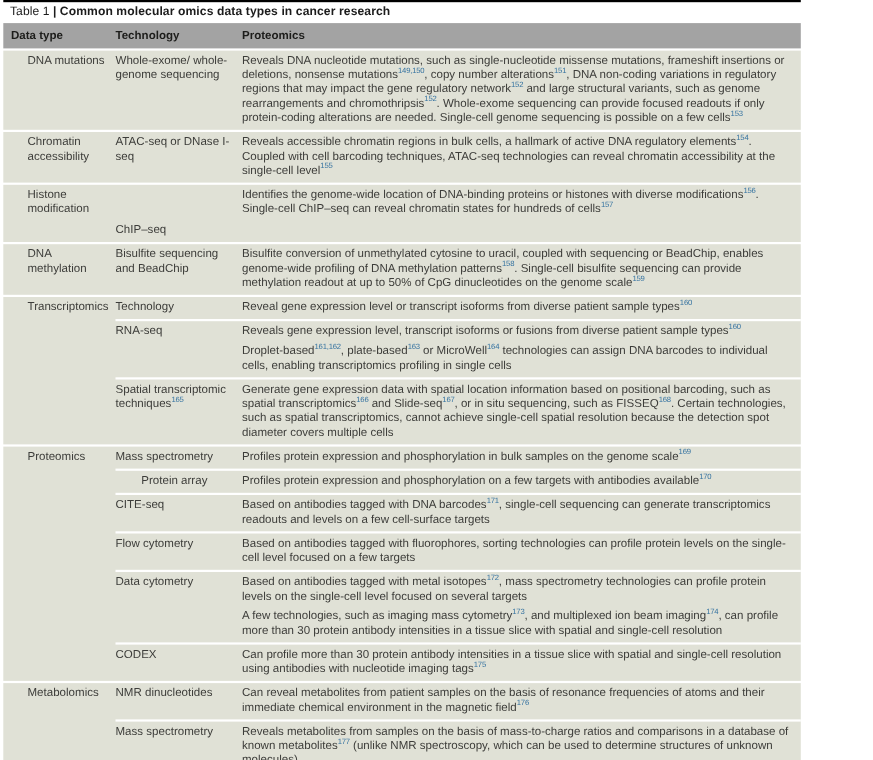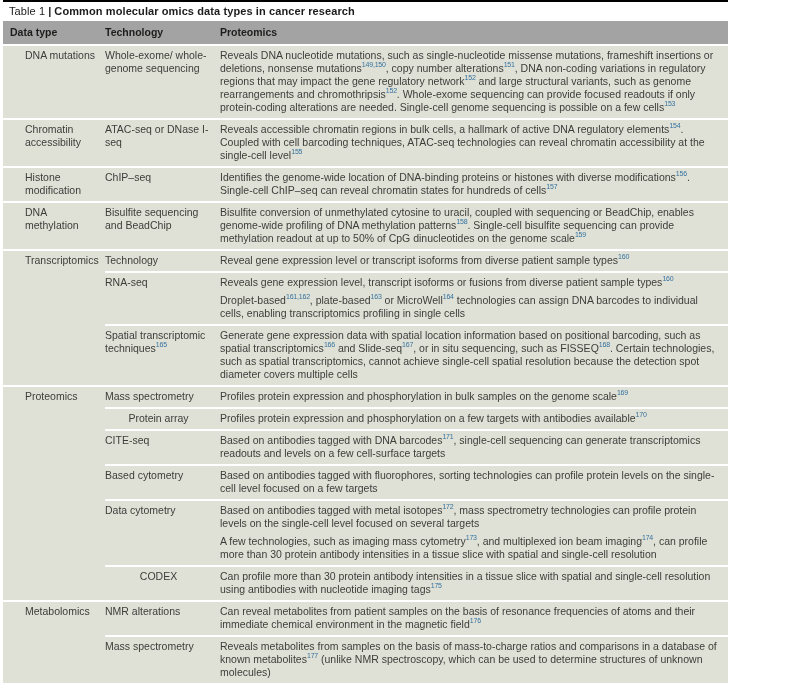--- a/index.html
+++ b/index.html
@@ -53,21 +53,21 @@
         </div>
         <div class="grid3 group">
           <div class="cell dt-cell" style="grid-row: 1 / span 1;">Chromatin accessibility</div>
           <div class="cell tech-cell" style="grid-row: 1;">ATAC-seq or DNase I-seq</div>
           <div class="cell desc-cell" style="grid-row: 1;">
             <p class="para">Reveals accessible chromatin regions in bulk cells, a hallmark of active DNA regulatory elements<sup class="ref">154</sup>. Coupled with cell barcoding techniques, ATAC-seq technologies can reveal chromatin accessibility at the single-cell level<sup class="ref">155</sup></p>
           </div>
         </div>
         <div class="grid3 group">
           <div class="cell dt-cell" style="grid-row: 1 / span 1;">Histone modification</div>
-          <div class="cell tech-cell" style="grid-row: 1;">ChIP–seq</div>
+          <div class="cell tech-cell" style="grid-row: 1; margin-top: 32px;">ChIP–seq</div>
           <div class="cell desc-cell" style="grid-row: 1;">
             <p class="para">Identifies the genome-wide location of DNA-binding proteins or histones with diverse modifications<sup class="ref">156</sup>. Single-cell ChIP–seq can reveal chromatin states for hundreds of cells<sup class="ref">157</sup></p>
           </div>
         </div>
         <div class="grid3 group">
           <div class="cell dt-cell" style="grid-row: 1 / span 1;">DNA methylation</div>
           <div class="cell tech-cell" style="grid-row: 1;">Bisulfite sequencing and BeadChip</div>
           <div class="cell desc-cell" style="grid-row: 1;">
             <p class="para">Bisulfite conversion of unmethylated cytosine to uracil, coupled with sequencing or BeadChip, enables genome-wide profiling of DNA methylation patterns<sup class="ref">158</sup>. Single-cell bisulfite sequencing can provide methylation readout at up to 50% of CpG dinucleotides on the genome scale<sup class="ref">159</sup></p>
           </div>
@@ -95,37 +95,37 @@
             <p class="para">Profiles protein expression and phosphorylation in bulk samples on the genome scale<sup class="ref">169</sup></p>
           </div>
           <div class="cell tech-cell sub-sep" style="grid-row: 2; text-align: center;">Protein array</div>
           <div class="cell desc-cell sub-sep" style="grid-row: 2;">
             <p class="para">Profiles protein expression and phosphorylation on a few targets with antibodies available<sup class="ref">170</sup></p>
           </div>
           <div class="cell tech-cell sub-sep" style="grid-row: 3;">CITE-seq</div>
           <div class="cell desc-cell sub-sep" style="grid-row: 3;">
             <p class="para">Based on antibodies tagged with DNA barcodes<sup class="ref">171</sup>, single-cell sequencing can generate transcriptomics readouts and levels on a few cell-surface targets</p>
           </div>
-          <div class="cell tech-cell sub-sep" style="grid-row: 4;">Based cytometry</div>
+          <div class="cell tech-cell sub-sep" style="grid-row: 4;">Flow cytometry</div>
           <div class="cell desc-cell sub-sep" style="grid-row: 4;">
             <p class="para">Based on antibodies tagged with fluorophores, sorting technologies can profile protein levels on the single-cell level focused on a few targets</p>
           </div>
           <div class="cell tech-cell sub-sep" style="grid-row: 5;">Data cytometry</div>
           <div class="cell desc-cell sub-sep" style="grid-row: 5;">
             <p class="para">Based on antibodies tagged with metal isotopes<sup class="ref">172</sup>, mass spectrometry technologies can profile protein levels on the single-cell level focused on several targets</p>
             <p class="para">A few technologies, such as imaging mass cytometry<sup class="ref">173</sup>, and multiplexed ion beam imaging<sup class="ref">174</sup>, can profile more than 30 protein antibody intensities in a tissue slice with spatial and single-cell resolution</p>
           </div>
-          <div class="cell tech-cell sub-sep" style="grid-row: 6; text-align: center;">CODEX</div>
+          <div class="cell tech-cell sub-sep" style="grid-row: 6;">CODEX</div>
           <div class="cell desc-cell sub-sep" style="grid-row: 6;">
             <p class="para">Can profile more than 30 protein antibody intensities in a tissue slice with spatial and single-cell resolution using antibodies with nucleotide imaging tags<sup class="ref">175</sup></p>
           </div>
         </div>
         <div class="grid3 group">
           <div class="cell dt-cell" style="grid-row: 1 / span 2;">Metabolomics</div>
-          <div class="cell tech-cell" style="grid-row: 1;">NMR alterations</div>
+          <div class="cell tech-cell" style="grid-row: 1;">NMR dinucleotides</div>
           <div class="cell desc-cell" style="grid-row: 1;">
             <p class="para">Can reveal metabolites from patient samples on the basis of resonance frequencies of atoms and their immediate chemical environment in the magnetic field<sup class="ref">176</sup></p>
           </div>
           <div class="cell tech-cell sub-sep" style="grid-row: 2;">Mass spectrometry</div>
           <div class="cell desc-cell sub-sep" style="grid-row: 2;">
             <p class="para">Reveals metabolites from samples on the basis of mass-to-charge ratios and comparisons in a database of known metabolites<sup class="ref">177</sup> (unlike NMR spectroscopy, which can be used to determine structures of unknown molecules)</p>
           </div>
         </div>
       </div>
   </div>

